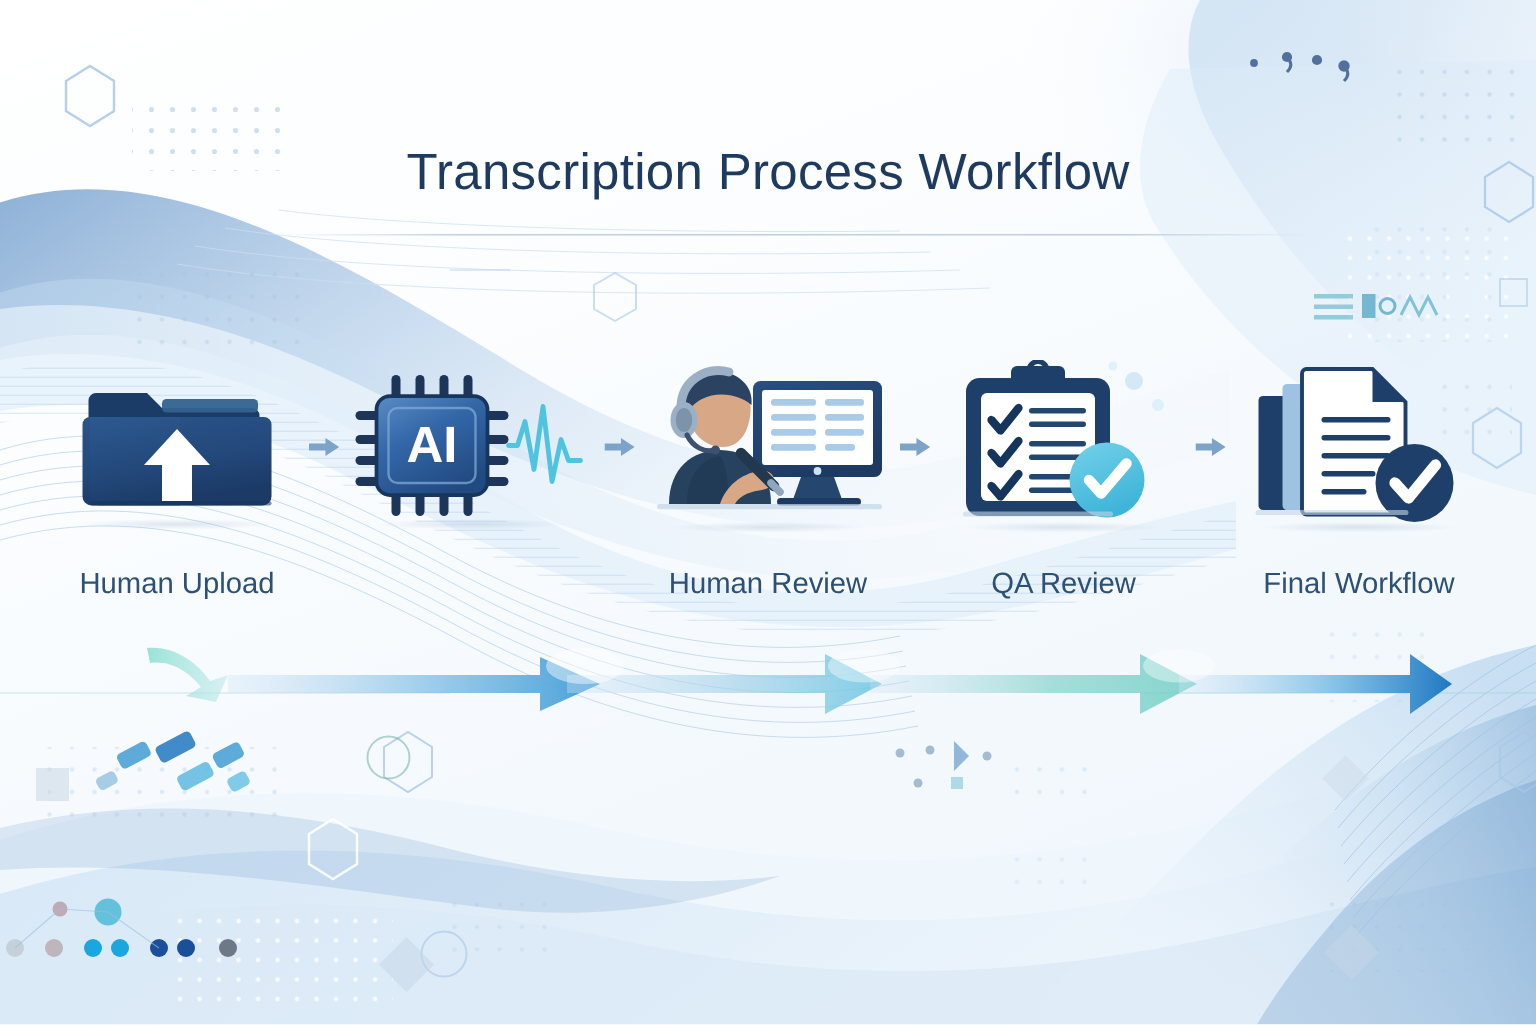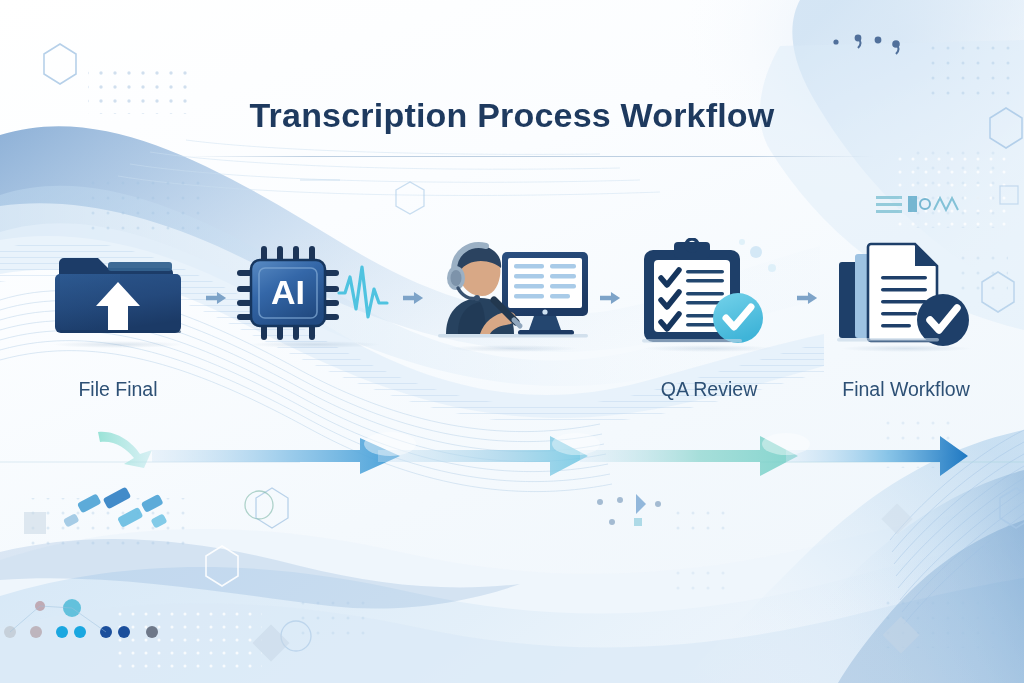--- a/index.html
+++ b/index.html
@@ -15,40 +15,40 @@
     overflow: hidden;
   }
   .bg-layer { position: absolute; inset: 0; pointer-events: none; }
 
   
   #title-block {
     position: absolute; left: 0; top: 96px; width: 1024px;
     text-align: center; z-index: 9;
   }
   #page-title {
-    font-size: 34px; font-weight: bold; letter-spacing: .2px;
+    font-size: 34px; font-weight: normal; letter-spacing: .2px;
     color: #1e3a5f;
   }
   #title-rule {
     position: absolute; left: 186px; top: 156px; width: 688px; height: 1px;
     background: linear-gradient(90deg,rgba(200,216,232,0) 0%,rgba(186,205,224,.95) 18%,rgba(186,205,224,.95) 82%,rgba(200,216,232,0) 100%);
     z-index: 9;
   }
 
   
   #steps {
     position: absolute; left: 30px; top: 238px; width: 964px; height: 175px;
     display: flex; align-items: flex-start; z-index: 10;
   }
   .step {
     width: 176px; display: flex; flex-direction: column; align-items: center;
   }
   .icon-box {
     height: 120px; width: 176px;
-    display: flex; align-items: flex-start; justify-content: center;
+    display: flex; align-items: center; justify-content: center;
   }
   .step-label {
     margin-top: 20px; font-size: 19.5px; color: #2d5075; white-space: nowrap;
   }
   .connector {
     width: 20px; height: 120px;
     display: flex; align-items: center; justify-content: center;
     flex: 1 1 auto;
   }
 
@@ -290,21 +290,21 @@
 
             <path d="M12,36 h116 a5,5 0 0 1 5,5 v48 a6,6 0 0 1 -6,6 h-114 a6,6 0 0 1 -6,-6 v-48 a5,5 0 0 1 5,-5 z" fill="url(#fldG)"></path>
             <path d="M12,36 h60 v59 h-54 a6,6 0 0 1 -6,-6 z" fill="url(#fldFront)" opacity="0.55"></path>
 
             <path d="M70,44 L92,68 H80 V92 H60 V68 H48 Z" fill="#ffffff"></path>
             <rect x="12" y="92" width="121" height="3" rx="1.5" fill="#16355d" opacity="0.55"></rect>
           </svg>
           <div class="icon-shadow"></div>
         </div>
       </div>
-      <div class="step-label">File Final</div>
+      <div class="step-label">Human Upload</div>
     </div>
 
     <div class="connector">
       <svg width="46" height="30" viewBox="0 0 46 30">
         <path d="M0,10 H24 V2 L44,15 L24,28 V20 H0 Z" fill="#7da3c8"></path>
       </svg>
     </div>
 
     <div class="step">
       <div class="icon-box">
@@ -395,20 +395,21 @@
             <circle cx="49" cy="60" r="3" fill="#3a5270"></circle>
 
             <path d="M52,96 C56,84 66,76 78,74 C84,73 88,76 88,80 C88,84 84,86 78,87 C70,88 64,92 62,96 Z" fill="#d8a886"></path>
             <path d="M66,62 L88,84" stroke="#22384f" stroke-width="7" stroke-linecap="round"></path>
             <path d="M86,82 L92,88" stroke="#8fa6bd" stroke-width="5" stroke-linecap="round"></path>
             <rect x="10" y="96" width="150" height="3.5" rx="1.75" fill="#c3d5e6" opacity="0.7"></rect>
           </svg>
           <div class="icon-shadow"></div>
         </div>
       </div>
+      <div class="step-label">Human Review</div>
     </div>
 
     <div class="connector">
       <svg width="46" height="30" viewBox="0 0 46 30">
         <path d="M0,10 H24 V2 L44,15 L24,28 V20 H0 Z" fill="#7da3c8"></path>
       </svg>
     </div>
 
     <div class="step">
       <div class="icon-box">

